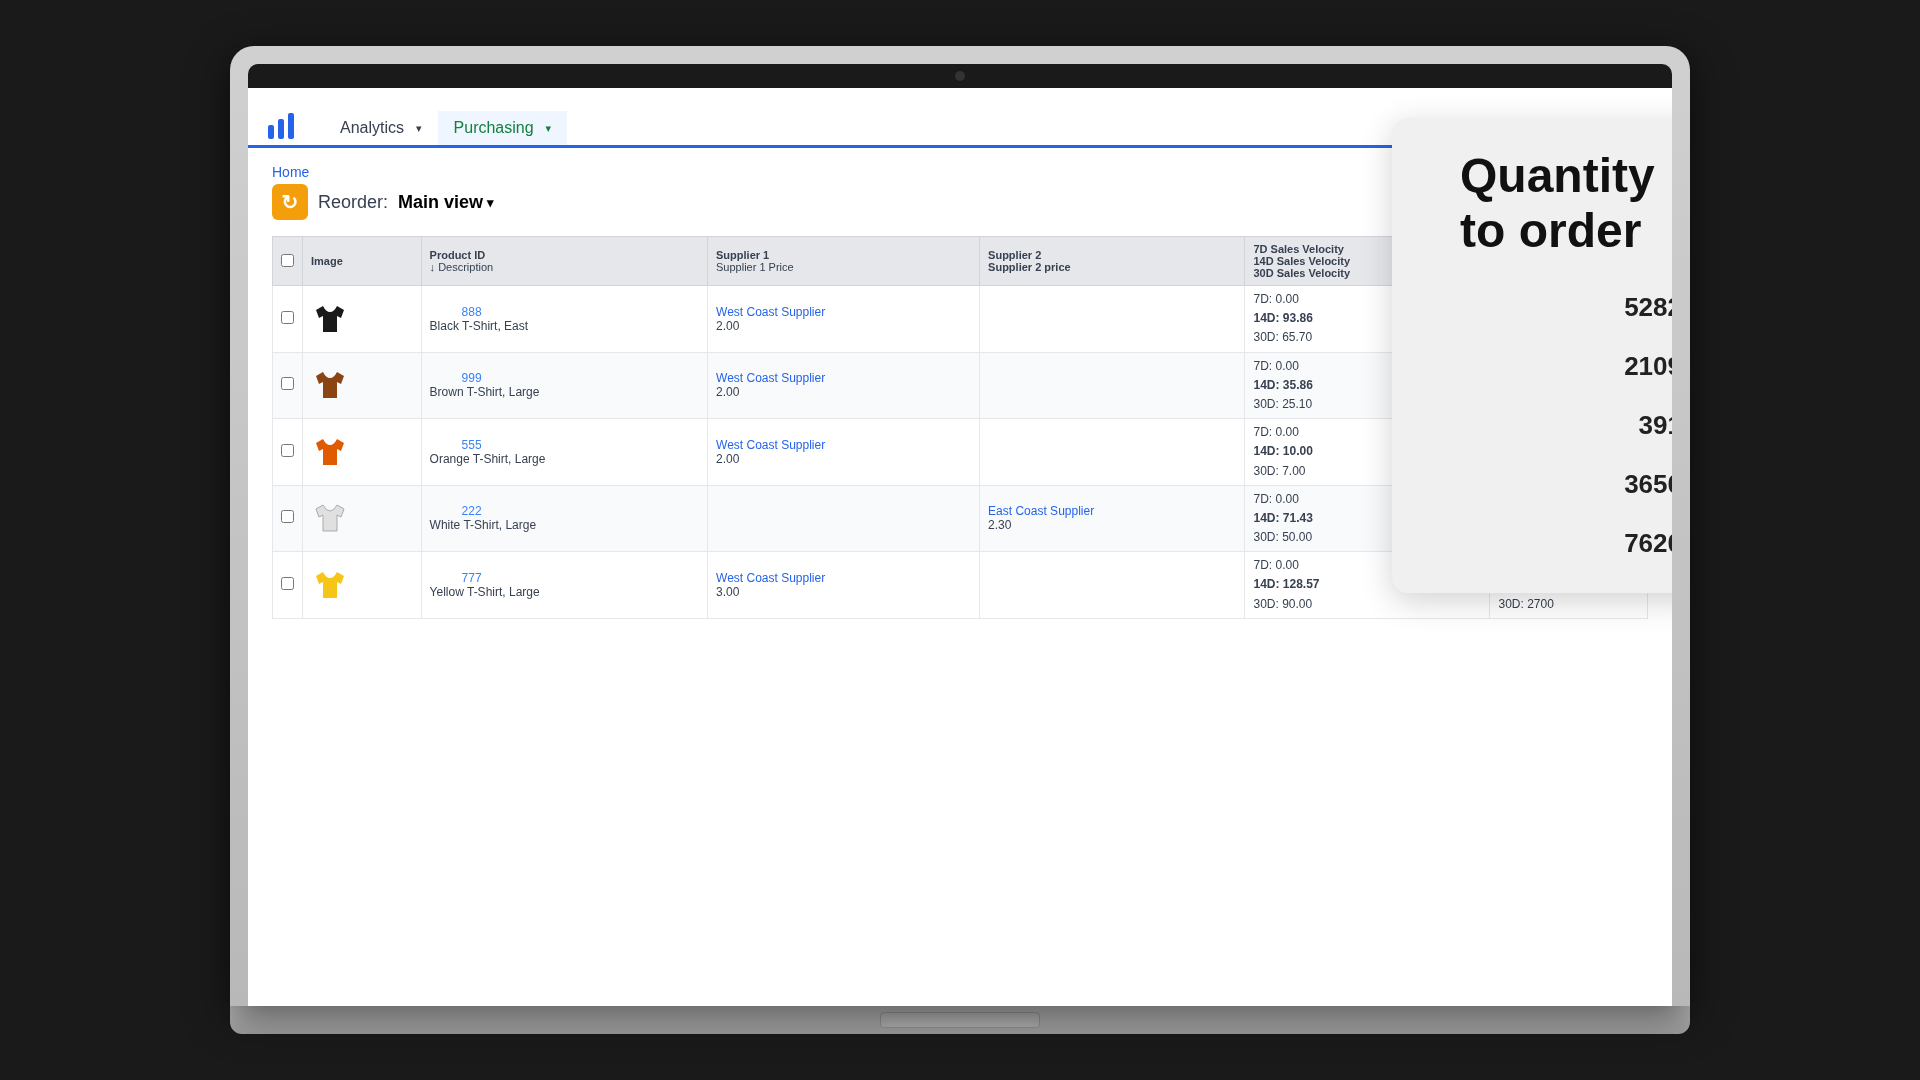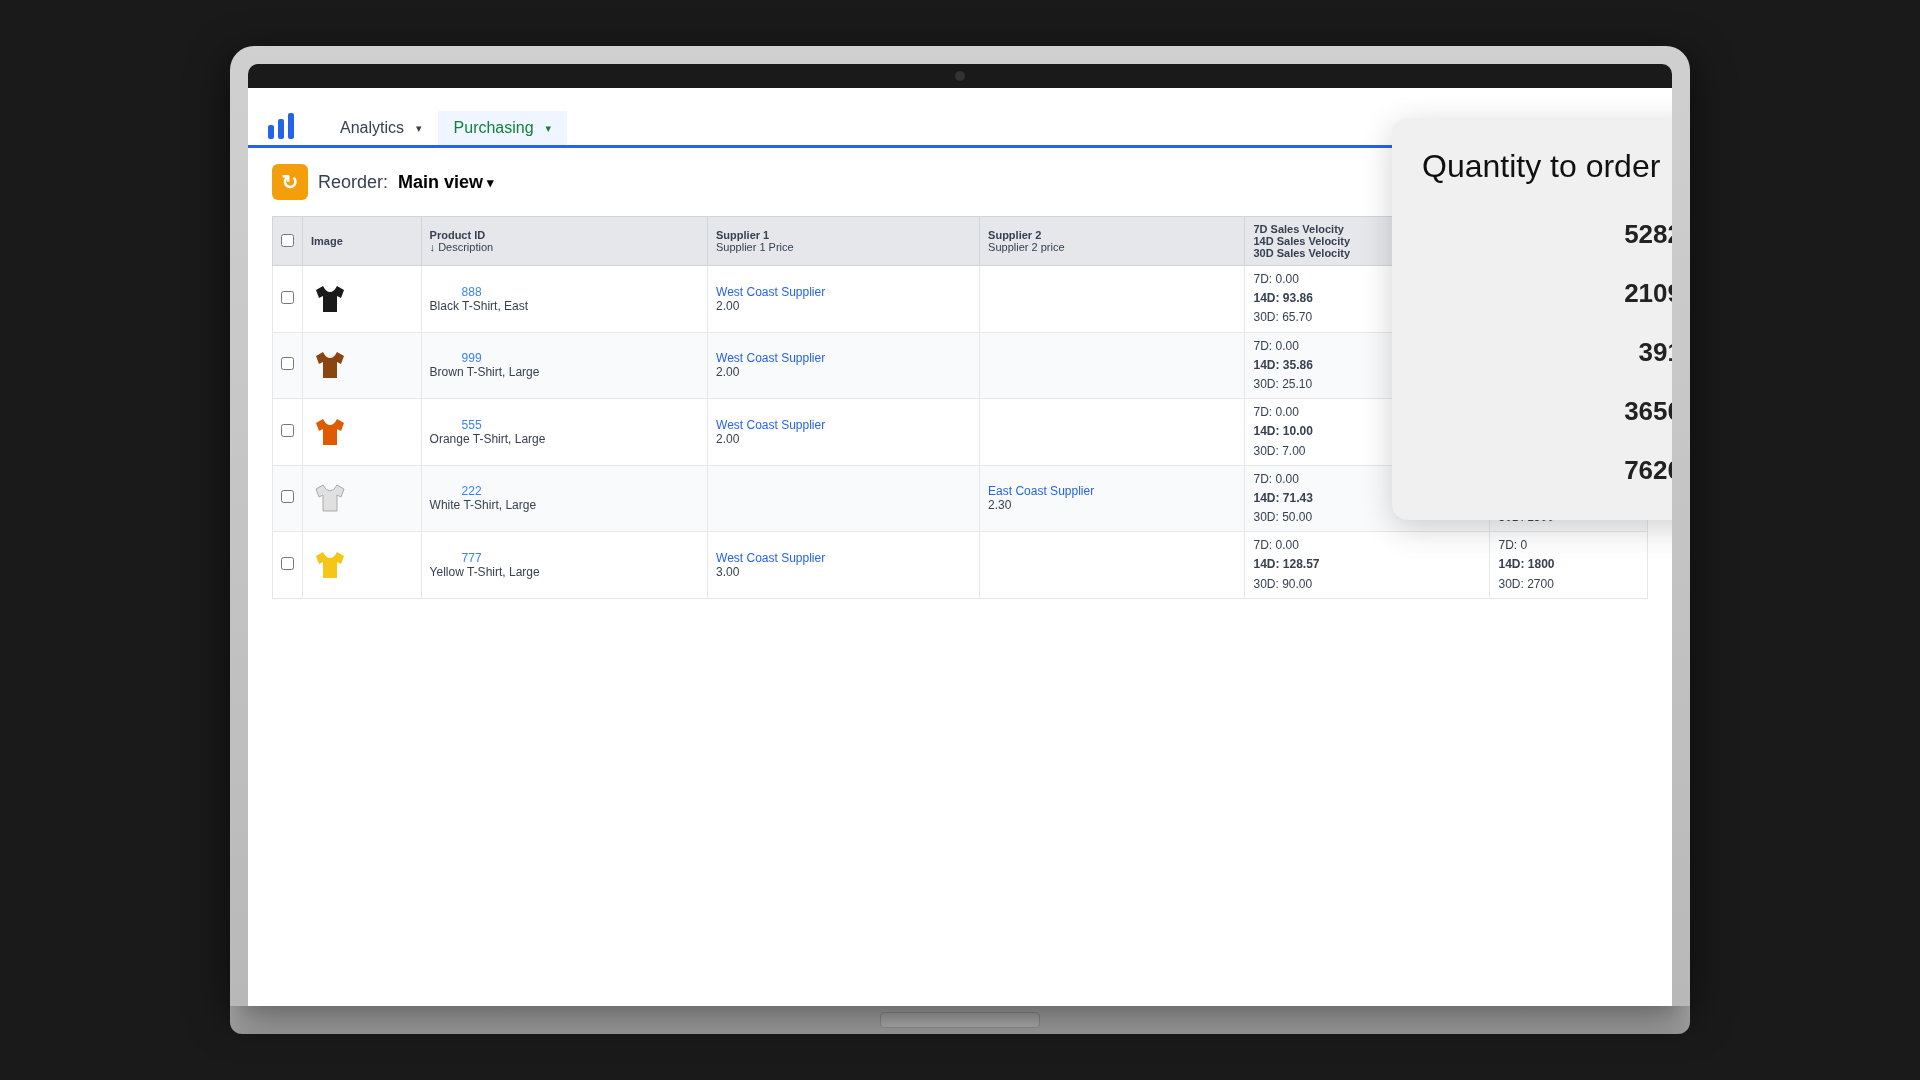--- a/index.html
+++ b/index.html
@@ -58,25 +58,26 @@
       top: 30px;
       right: -40px;
       width: 320px;
       background: #f0f0f0;
       border-radius: 16px;
       padding: 30px 30px 20px 30px;
       box-shadow: 0 8px 32px rgba(0,0,0,0.18);
       z-index: 100;
     }
     .tooltip-title {
-      font-size: 32px;
-      font-weight: 400;
+      font-size: 48px;
+      font-weight: 700;
       color: #111;
       line-height: 1.15;
       margin-bottom: 20px;
+      margin-left: 38px;
     }
     .tooltip-values {
       display: flex;
       flex-direction: column;
       gap: 0px;
     }
     .tooltip-value-row {
       font-size: 26px;
       font-weight: 600;
       color: #222;
@@ -282,39 +283,40 @@
               <span>Analytics</span>
               <span class="chevron">▾</span>
             </button>
             <button class="nav-tab active">
               <span>Purchasing</span>
               <span class="chevron">▾</span>
             </button>
           </nav>
 
           <div class="page-content">
+            <div class="breadcrumb">Home</div>
             <div class="page-header">
               <div class="reorder-icon">
                 <span style="color:#fff; font-weight:900;">↻</span>
               </div>
               <span class="page-title-text">Reorder:</span>
               <span class="view-selector">
                 <span>Main view</span>
                 <span class="caret">▾</span>
               </span>
             </div>
 
             <table class="data-table">
               <thead>
                 <tr>
                   <th class="checkbox-col"><input type="checkbox" style=""></th>
                   <th>Image</th>
                   <th>Product ID<br><span style="font-weight:400">↓ Description</span></th>
                   <th>Supplier 1<br><span style="font-weight:400">Supplier 1 Price</span></th>
-                  <th>Supplier 2<br><span style="font-weight:400">Supplier 2 price</span></th>
+                  <th>Supplier 2<br><span style="font-weight:700">Supplier 2 price</span></th>
                   <th>7D Sales Velocity<br>14D Sales Velocity<br>30D Sales Velocity</th>
                   <th>7D Sales<br>14D Sales<br>30D Sales</th>
                 </tr>
               </thead>
               <tbody id="table-body">
               <tr>
     <td class="checkbox-col">
       <input type="checkbox" style="">
     </td>
     <td>

